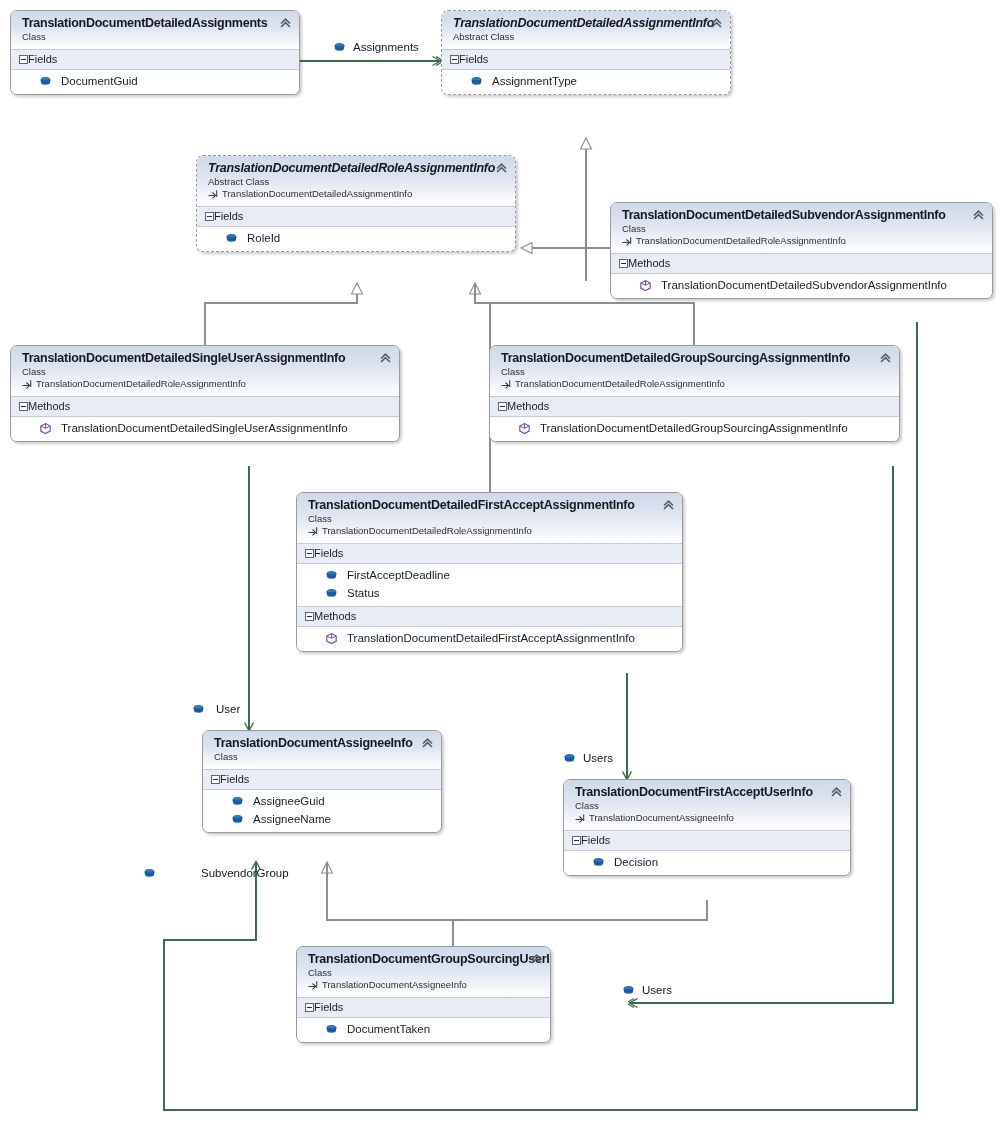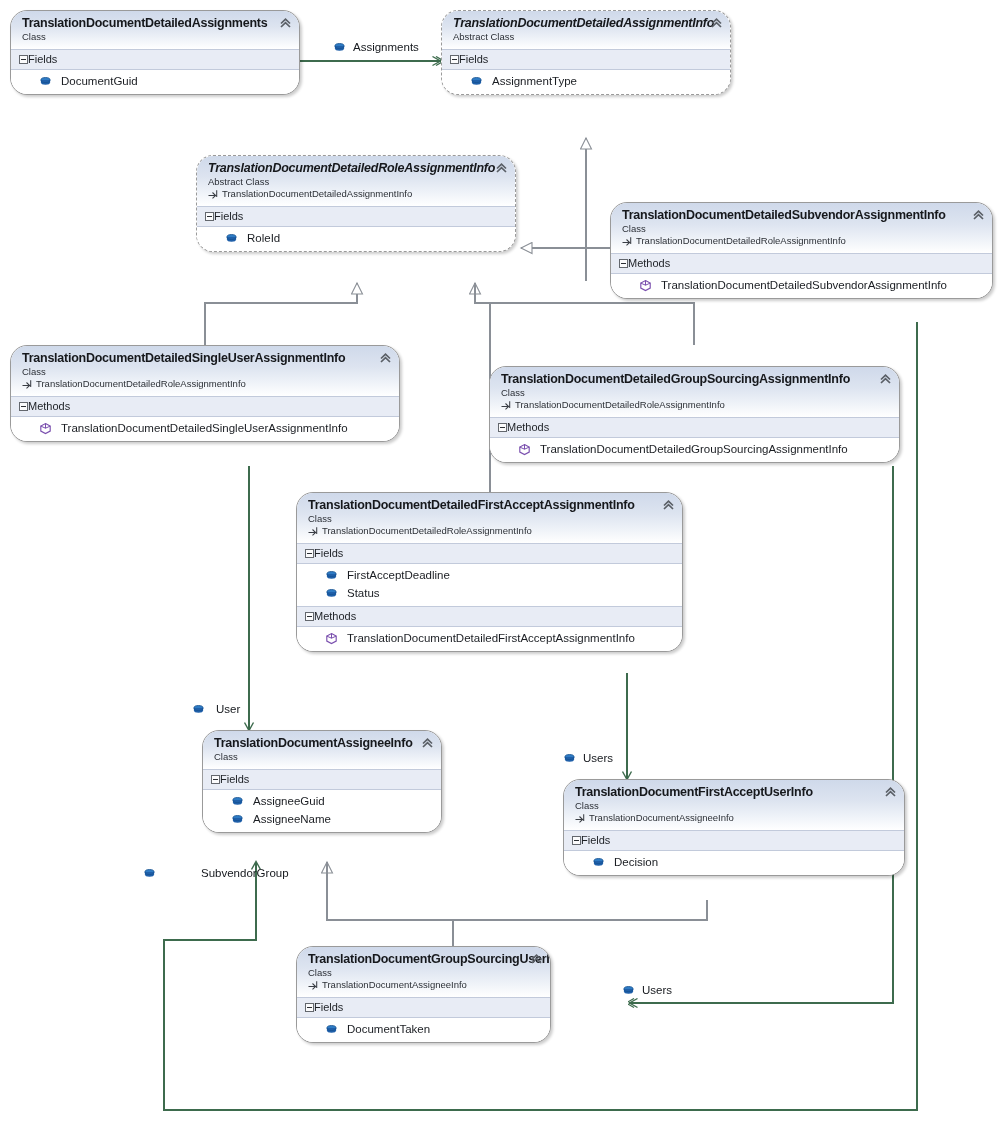--- a/index.html
+++ b/index.html
@@ -9,21 +9,21 @@
     -webkit-font-smoothing:antialiased;
   }
   #canvas{position:absolute;left:0;top:0;width:1003px;height:1123px;}
   #wires{position:absolute;left:0;top:0;width:1003px;height:1123px;pointer-events:none;}
 
   
   .cls{
     position:absolute;
     box-sizing:border-box;
     border:1px solid #9a9a9a;
-    border-radius:17px;
+    border-radius:7px;
     background:#ffffff;
     box-shadow:2px 2px 3px rgba(0,0,0,.20);
     overflow:hidden;
   }
   .cls.abstract{ border:1px dashed #9a9a9a; }
 
   .hdr{
     position:relative;
     background:linear-gradient(to bottom,#cfd9ea 0%,#dde4f0 42%,#eef2f8 72%,#ffffff 100%);
     padding:5px 26px 6px 11px;
@@ -264,21 +264,21 @@
       <div class="member">
         <svg class="ico" width="13" height="13" viewBox="0 0 13 13">
           <path d="M6.5,1.6 L11.2,4.1 L11.2,9.1 L6.5,11.6 L1.8,9.1 L1.8,4.1 Z" fill="none" stroke="#7a4fae" stroke-width="1.15"></path>
           <path d="M6.5,1.6 L6.5,6.2 M6.5,6.2 L1.8,4.1 M6.5,6.2 L11.2,4.1" fill="none" stroke="#7a4fae" stroke-width="1"></path>
         </svg>
         <span>TranslationDocumentDetailedSingleUserAssignmentInfo</span>
       </div>
     </div>
   </div>
 
-  <div class="cls" style="left:489px;top:366px;width:411px;">
+  <div class="cls" style="left:489px;top:345px;width:411px;">
     <div class="hdr">
       <div class="cls-name">TranslationDocumentDetailedGroupSourcingAssignmentInfo</div>
       <div class="cls-kind">Class</div>
       <div class="cls-base">
         <svg class="ico" width="11" height="10" viewBox="0 0 11 10">
           <path d="M0.5,6.5 L7,6.5 M4.5,3.5 L7.6,6.5 L4.5,9.3 M8.7,1.3 L8.7,8" fill="none" stroke="#3a3e45" stroke-width="1.05"></path>
         </svg>
         <span>TranslationDocumentDetailedRoleAssignmentInfo</span>
       </div>
       <svg class="chev" viewBox="0 0 13 12">
@@ -379,21 +379,21 @@
         <svg class="ico" width="13" height="13" viewBox="0 0 13 13">
           <ellipse cx="6.5" cy="5" rx="4.6" ry="2.5" fill="#2e7bc4"></ellipse>
           <path d="M1.9,5 L1.9,7.3 A4.6,2.5 0 0 0 11.1,7.3 L11.1,5 Z" fill="#1f5fa9"></path>
           <ellipse cx="6.5" cy="5" rx="4.6" ry="2.5" fill="none" stroke="#14508f" stroke-width=".8"></ellipse>
         </svg>
         <span>AssigneeName</span>
       </div>
     </div>
   </div>
 
-  <div class="cls" style="left:563px;top:779px;width:342px;">
+  <div class="cls" style="left:563px;top:779px;width:288px;">
     <div class="hdr">
       <div class="cls-name">TranslationDocumentFirstAcceptUserInfo</div>
       <div class="cls-kind">Class</div>
       <div class="cls-base">
         <svg class="ico" width="11" height="10" viewBox="0 0 11 10">
           <path d="M0.5,6.5 L7,6.5 M4.5,3.5 L7.6,6.5 L4.5,9.3 M8.7,1.3 L8.7,8" fill="none" stroke="#3a3e45" stroke-width="1.05"></path>
         </svg>
         <span>TranslationDocumentAssigneeInfo</span>
       </div>
       <svg class="chev" viewBox="0 0 13 12">

